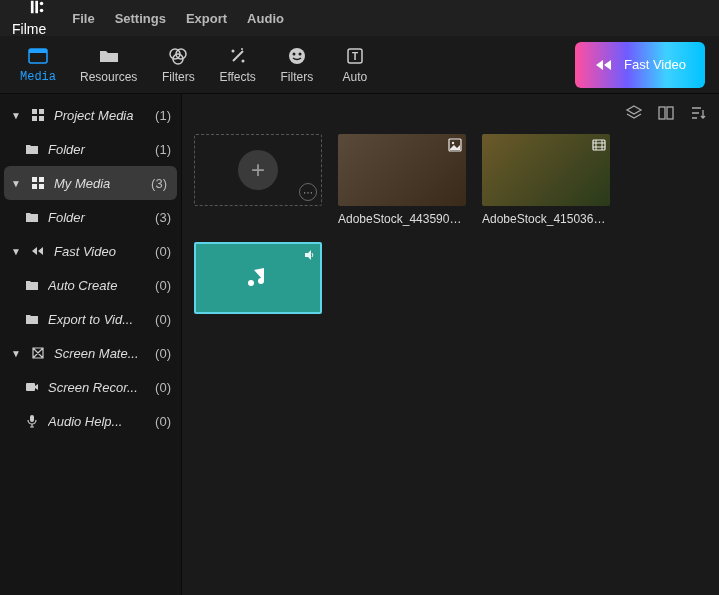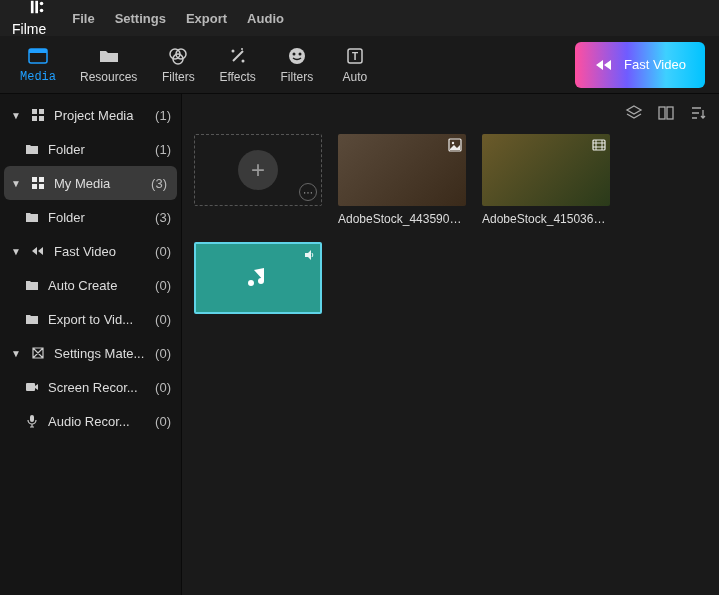--- a/index.html
+++ b/index.html
@@ -82,21 +82,21 @@
 .tree-item.level2 { padding-left: 24px; }
 .tree-item.selected {
   background: #3a3a3a;
   border-radius: 6px;
   margin: 0 4px;
   padding-left: 6px;
 }
 .tree-item.selected.level1 { padding-left: 6px; }
 .chevron { width: 12px; display: inline-flex; justify-content: center; font-size: 10px; color: #ccc; }
 .tree-icon { width: 16px; height: 16px; display: inline-flex; align-items: center; justify-content: center; }
-.tree-label { flex: 1; white-space: nowrap; overflow: hidden; text-overflow: ellipsis; }
+.tree-label { flex: 1; white-space: nowrap; overflow: hidden; text-overflow: ellipsis; font-style: italic; }
 .tree-count { color: #bbb; margin-right: 10px; }
 .content {
   flex: 1;
   background: #1a1a1a;
   position: relative;
   padding: 12px;
 }
 .view-controls {
   position: absolute;
   top: 10px;
@@ -337,41 +337,41 @@
       <span class="tree-count">(0)</span>
     </div>
 
     <div class="tree-item level1">
       <span class="chevron">▼</span>
       <span class="tree-icon">
           <svg width="14" height="14" viewBox="0 0 14 14">
             <path d="M2 2 L12 2 L12 12 L2 12 Z M2 2 L12 12 M12 2 L2 12" stroke="#ccc" stroke-width="1.2" fill="none"></path>
           </svg>
         </span>
-      <span class="tree-label">Settings Mate...</span>
+      <span class="tree-label">Screen Mate...</span>
       <span class="tree-count">(0)</span>
     </div>
     <div class="tree-item level2">
       <span class="tree-icon">
           <svg width="14" height="10" viewBox="0 0 14 10">
             <rect x="1" y="1" width="9" height="8" rx="1" fill="#ccc"></rect>
             <path d="M10 4 L13 2 L13 8 L10 6 Z" fill="#ccc"></path>
           </svg>
         </span>
       <span class="tree-label">Screen Recor...</span>
       <span class="tree-count">(0)</span>
     </div>
     <div class="tree-item level2">
       <span class="tree-icon">
           <svg width="12" height="14" viewBox="0 0 12 14">
             <rect x="4" y="1" width="4" height="7" rx="2" fill="#ccc"></rect>
             <path d="M2 6 A4 4 0 0 0 10 6 M6 10 L6 13 M4 13 L8 13" stroke="#ccc" stroke-width="1.2" fill="none"></path>
           </svg>
         </span>
-      <span class="tree-label">Audio Recor...</span>
+      <span class="tree-label">Audio Help...</span>
       <span class="tree-count">(0)</span>
     </div>
   </div>
 
   <div class="content">
     <div class="view-controls">
       <span class="view-btn">
           <svg width="18" height="18" viewBox="0 0 18 18">
             <path d="M9 2 L16 6 L9 10 L2 6 Z M2 10 L9 14 L16 10" fill="none" stroke="#aaa" stroke-width="1.3"></path>
           </svg>

